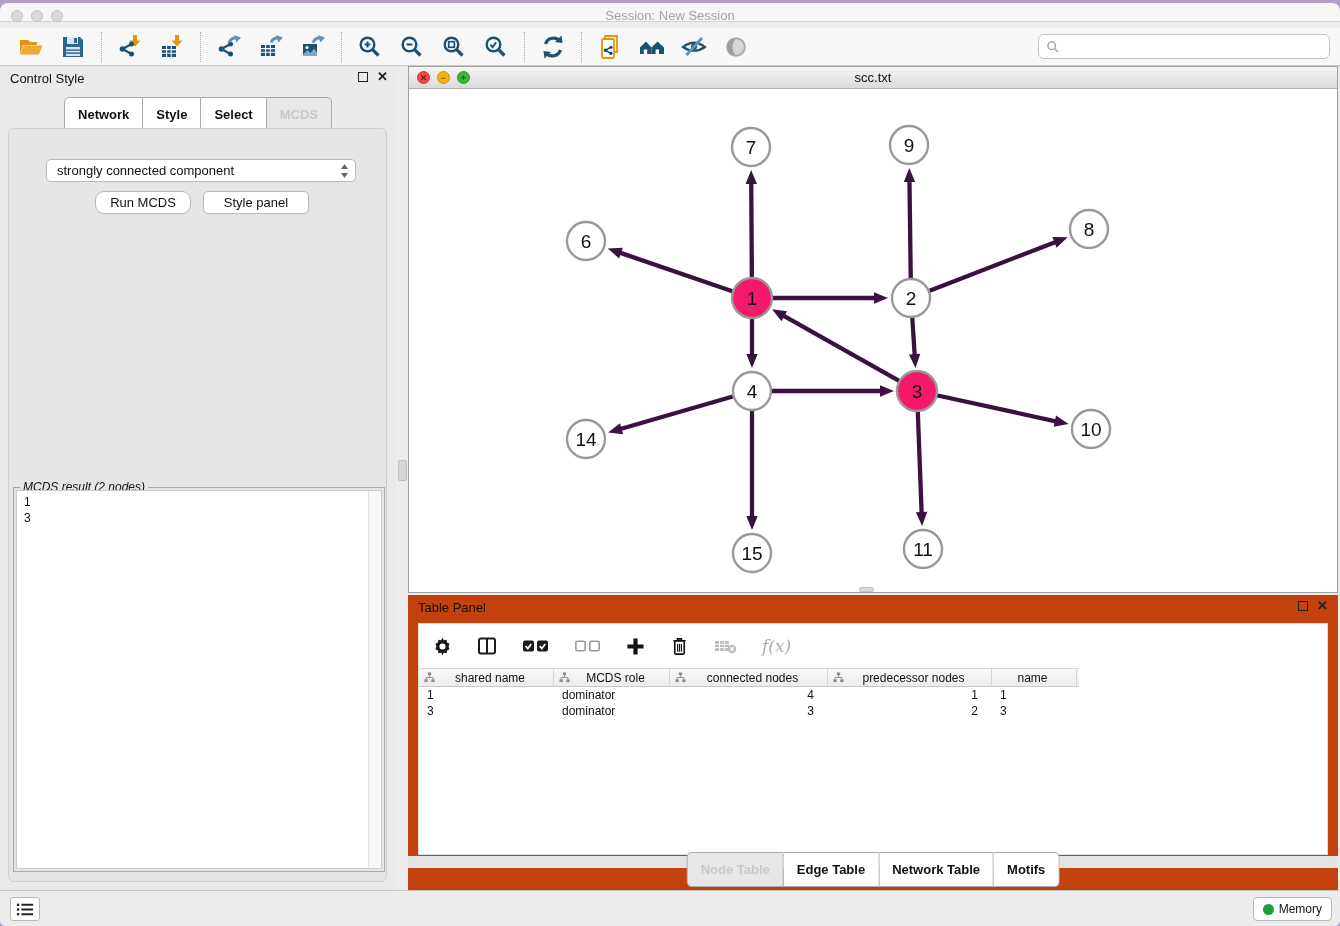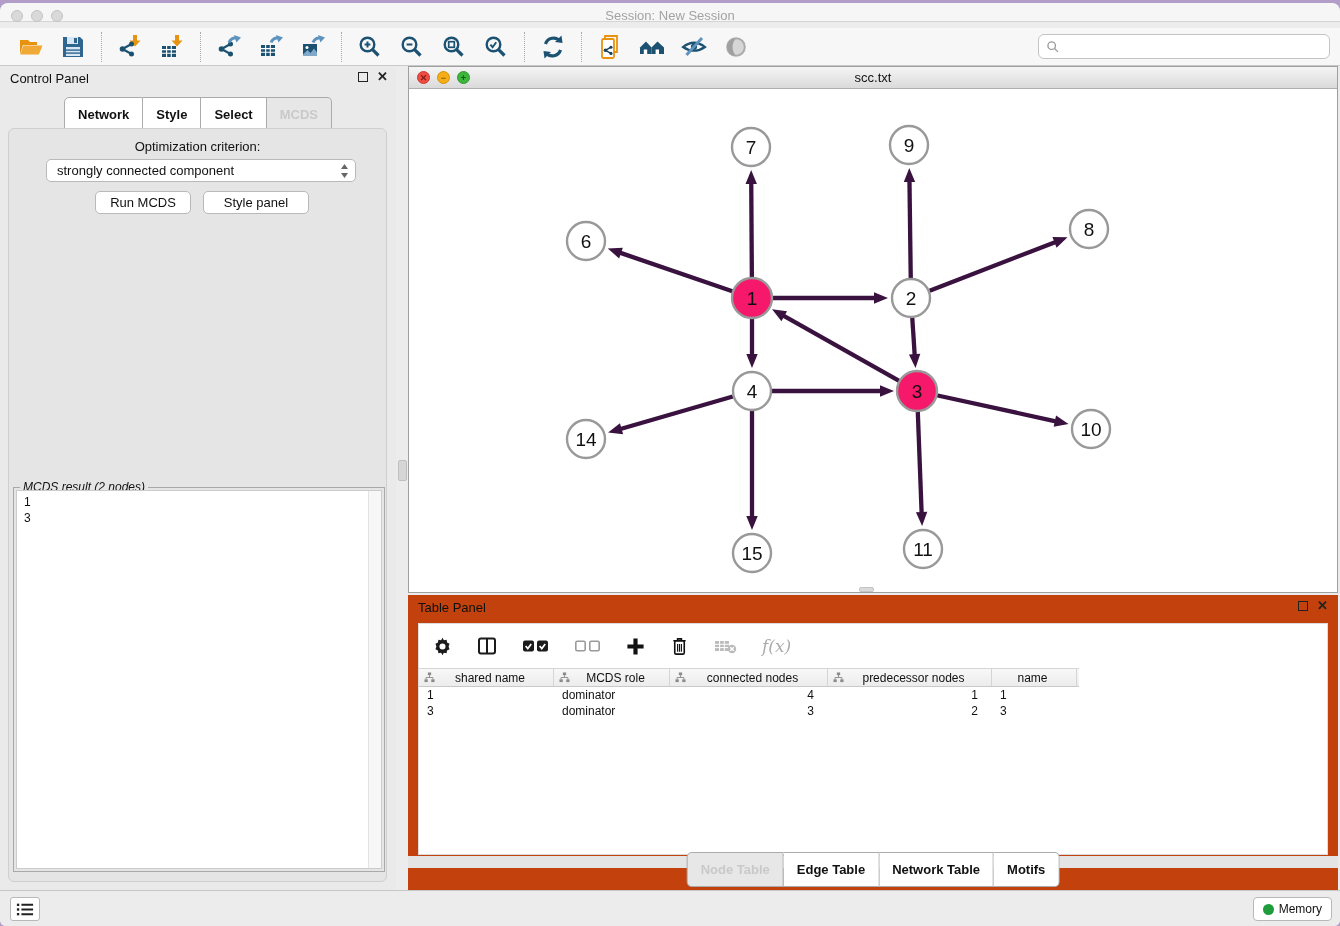--- a/index.html
+++ b/index.html
@@ -266,42 +266,41 @@
       <svg viewBox="0 0 16 16">
         <circle cx="6.5" cy="6.5" r="4.3" fill="none" stroke="#9A9A9A" stroke-width="1.5"></circle>
         <path d="M9.8 9.8 L13.6 13.6" stroke="#9A9A9A" stroke-width="1.5"></path>
       </svg>
       <input class="search-input" placeholder="" style="">
     </div>
   </div>
 
   <div class="control-panel">
     <div class="panel-head">
-      <div class="panel-title">Control Panel</div>
+      <div class="panel-title">Control Style</div>
       <div class="panel-ctrls">
         <span class="sq-glyph"></span>
         <span class="x-glyph">✕</span>
       </div>
     </div>
     <div class="seg-tabs" id="cp-tabs">
         <div class="seg-tab">Network</div>
         <div class="seg-tab">Style</div>
         <div class="seg-tab">Select</div>
         <div class="seg-tab selected">MCDS</div>
       </div>
     <div class="cp-content">
-      <div class="crit-label">Optimization criterion:</div>
       <div class="dropdown">
         <span class="dd-label">strongly connected component</span>
         <svg width="9" height="16" viewBox="0 0 9 16">
           <path d="M4.5 1 L8 6 H1 Z" fill="#666"></path>
             <path d="M4.5 15 L1 10 H8 Z" fill="#666"></path>
         </svg>
       </div>
-      <div class="aqua-btn" style="left:86px; top:62px; width:96px;">Run MCDS</div>
+      <div class="aqua-btn" style="left:86px; top:62px; width:96px;border-radius:9px;">Run MCDS</div>
       <div class="aqua-btn" style="left:194px; top:62px; width:106px;">Style panel</div>
 
       <div class="mcds-group">
         <div class="mcds-legend">MCDS result (2 nodes)</div>
         <div class="mcds-textarea">
           <div class="mcds-items" id="mcds-result-list">
               <div>1</div>
               <div>3</div>
             </div>
           <div class="mcds-scroll"></div>

